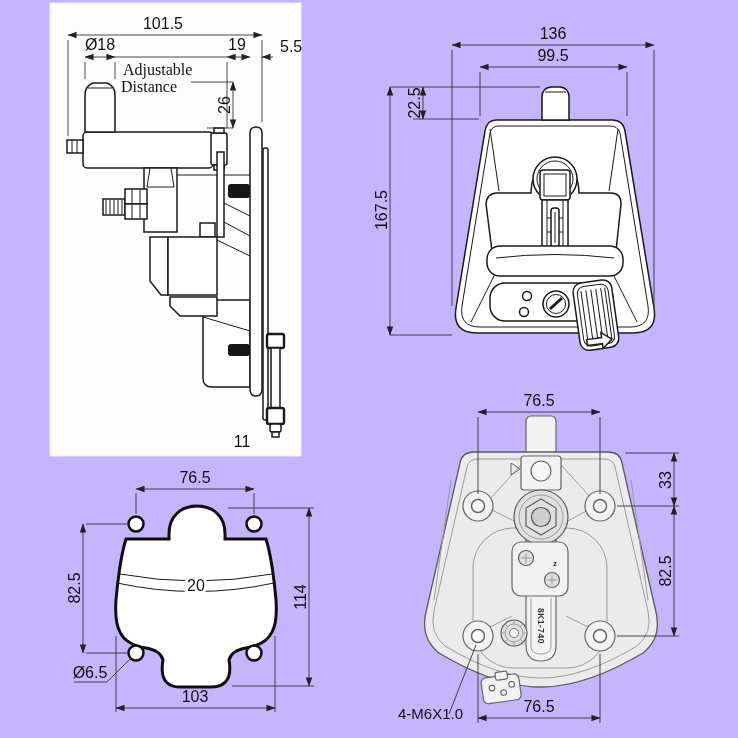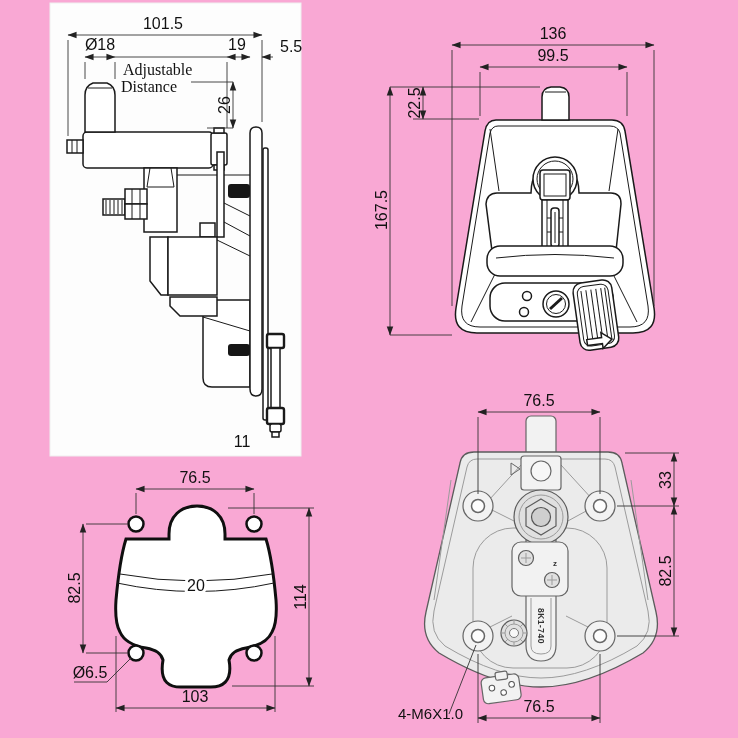--- a/index.html
+++ b/index.html
@@ -1,16 +1,16 @@
 <!DOCTYPE html>
 <html><head>
 <meta charset="utf-8">
 <style>
   html,body { margin:0; padding:0; background:#fff; }
-  .page { position:relative; width:738px; height:738px; background:#f9a8d4; overflow:hidden;
+  .page { position:relative; width:738px; height:738px; background:#c4b5fd; overflow:hidden;
           font-family:"Liberation Sans", sans-serif; }
   svg { position:absolute; left:0; top:0; }
   
   .pw  { fill:#ffffff; stroke:#1a1a1a; stroke-width:1.5; }
   .pw2 { fill:#ffffff; stroke:#1a1a1a; stroke-width:2.4; }
   .tl  { stroke:#1a1a1a; stroke-width:1; fill:none; }
   .bell{ fill:#ffffff; stroke:#0f0f0f; stroke-width:3; }
   .hole{ fill:#ffffff; stroke:#0f0f0f; stroke-width:2.5; }
   
   .dim, .ext { stroke:#333333; stroke-width:0.9; fill:none; }

